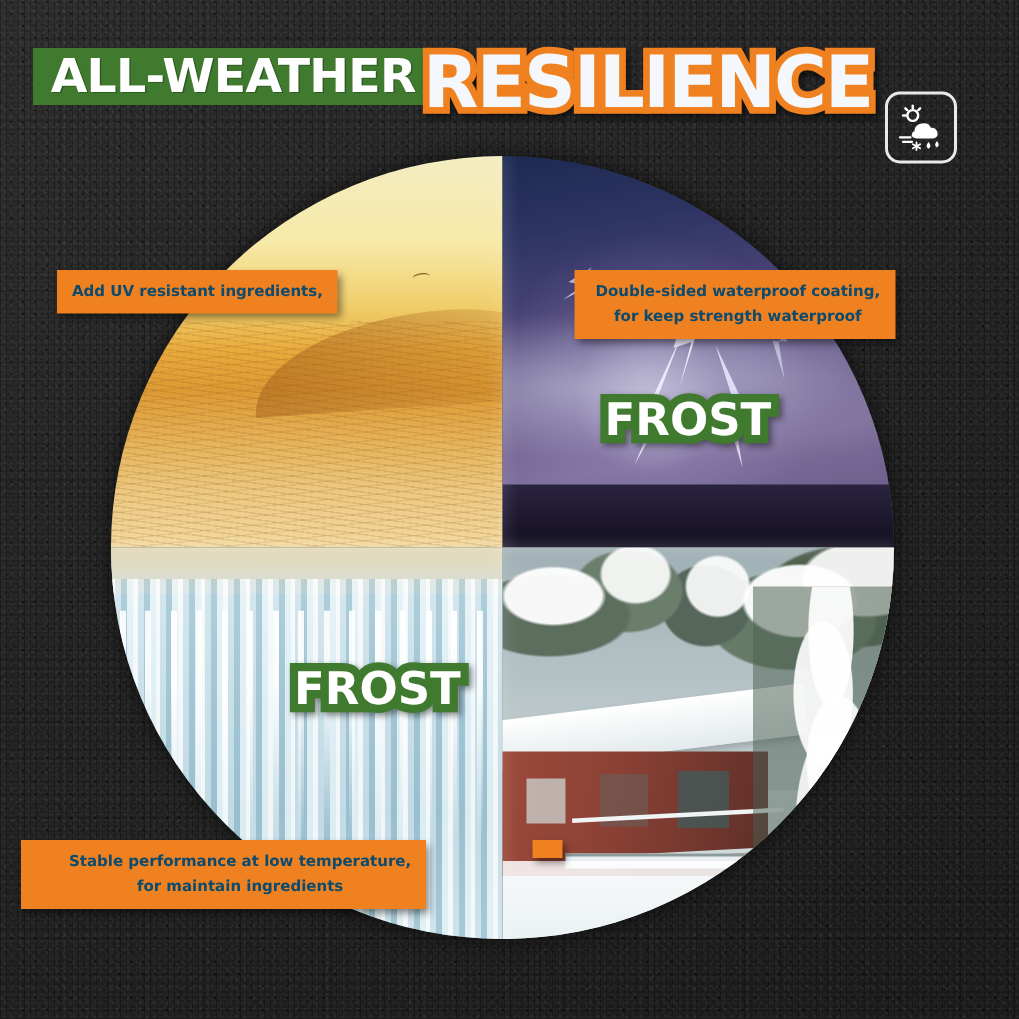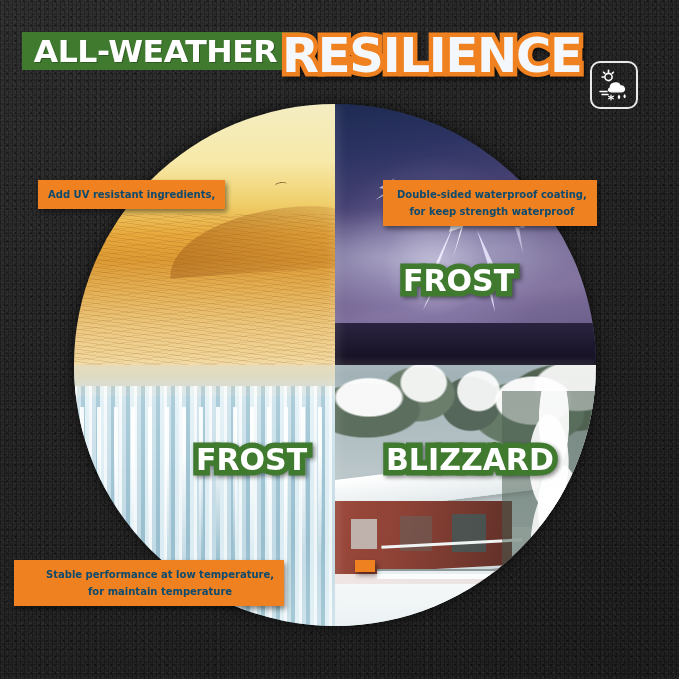--- a/index.html
+++ b/index.html
@@ -354,28 +354,27 @@
       <div class="rtree"></div>
       <div class="snowground"></div>
     </div>
 
     <div id="vseam"></div>
     <div id="hseam"></div>
   </div>
 
   <span class="cat-label" id="label-storm">FROST</span>
   <span class="cat-label" id="label-frost">FROST</span>
-  <span class="cat-label" id="label-blizzard">BLIZZARD</span>
 
   <div class="callout" id="callout-uv">
     <div>Add UV resistant ingredients,</div>
   </div>
   <div class="callout" id="callout-waterproof">
     <div>Double-sided waterproof coating,</div>
     <div>for keep strength waterproof</div>
   </div>
   <div class="callout" id="callout-lowtemp">
     <div>Stable performance at low temperature,</div>
-    <div>for maintain temperature</div>
+    <div>for maintain ingredients</div>
   </div>
   <div class="callout" id="callout-fabric">
   </div>
 </div>
 
 </body></html>

